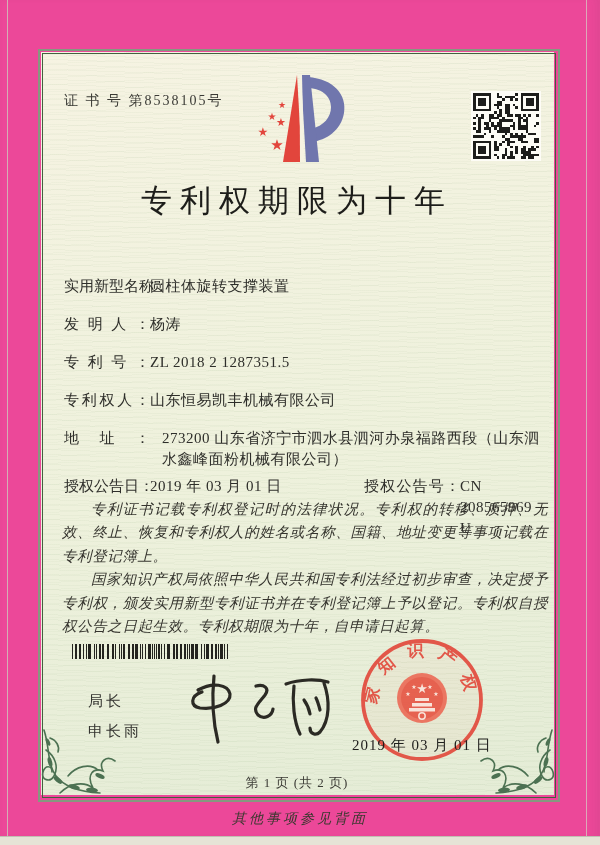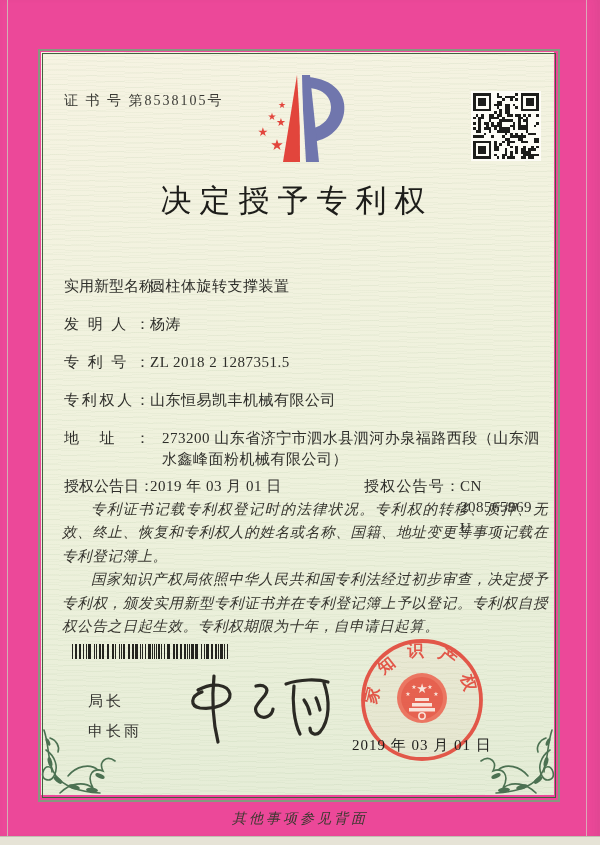--- a/index.html
+++ b/index.html
@@ -330,21 +330,21 @@
         <rect x="2" y="2" width="3" height="3" fill="#1d1d1b"></rect>
         <rect x="18" y="0" width="7" height="7" fill="#1d1d1b"></rect>
         <rect x="19" y="1" width="5" height="5" fill="#fdfcf6"></rect>
         <rect x="20" y="2" width="3" height="3" fill="#1d1d1b"></rect>
         <rect x="0" y="18" width="7" height="7" fill="#1d1d1b"></rect>
         <rect x="1" y="19" width="5" height="5" fill="#fdfcf6"></rect>
         <rect x="2" y="20" width="3" height="3" fill="#1d1d1b"></rect>
       </svg>
   </div>
 
-  <div class="title">决定授予专利权</div>
+  <div class="title">专利权期限为十年</div>
 
   <div class="fields">
     <div class="field">
       <span class="flabel">实用新型名称</span>
       <span class="fvalue">圆柱体旋转支撑装置</span>
     </div>
     <div class="field">
       <span class="flabel">发明人</span>
       <span class="fvalue">杨涛</span>
     </div>
@@ -468,18 +468,19 @@
           <rect x="57" y="62" width="14" height="3"></rect>
           <rect x="54" y="67" width="20" height="3.5"></rect>
           <rect x="51" y="72" width="26" height="3.5"></rect>
         </g>
         <circle cx="64" cy="80" r="3.2" fill="none" stroke="#fbe3da" stroke-width="1.5"></circle>
       </g>
     </g>
   </svg>
   <div class="seal-date">2019 年 03 月 01 日</div>
 
+  <div class="page-info">第 1 页 (共 2 页)</div>
   <div class="back-note">其他事项参见背面</div>
 
   <div class="edge-left"></div>
   <div class="edge-right"></div>
   <div class="edge-bottom"></div>
 </div>
 
 </body></html>

